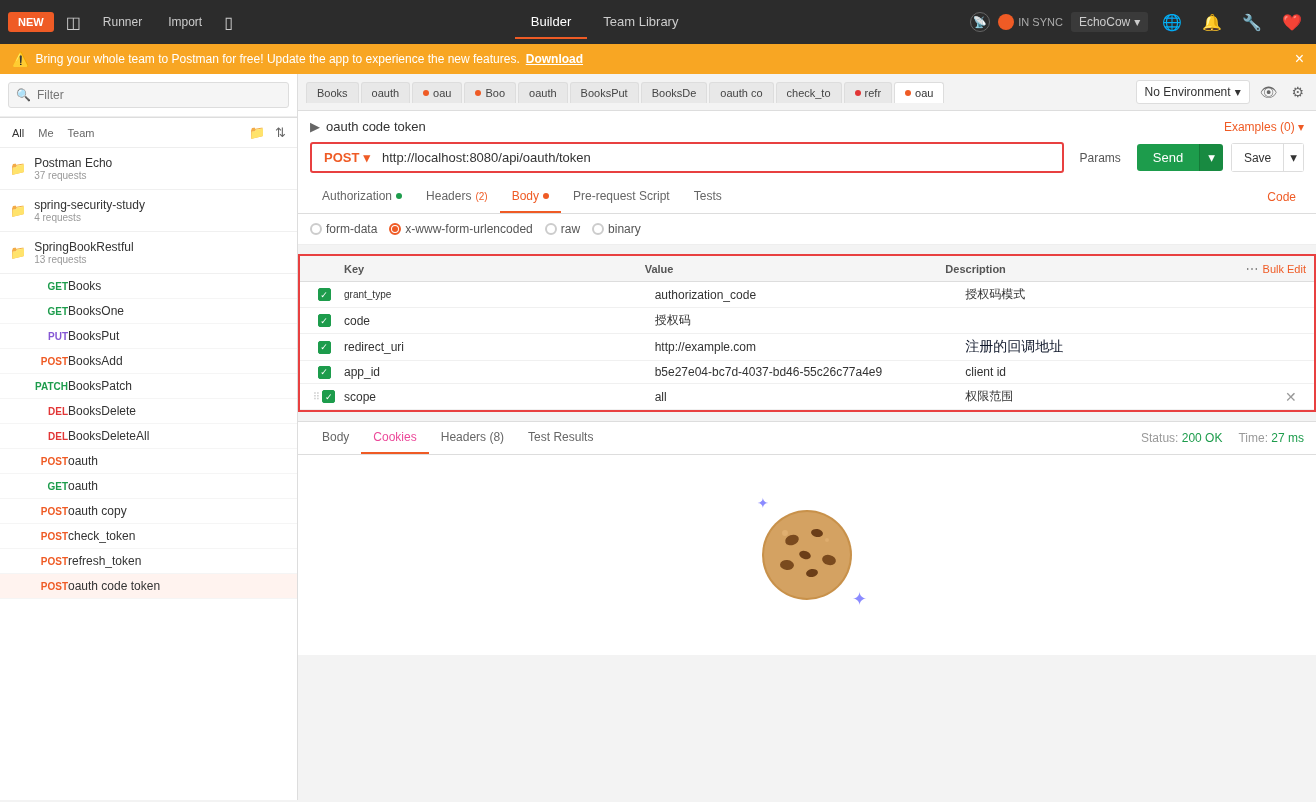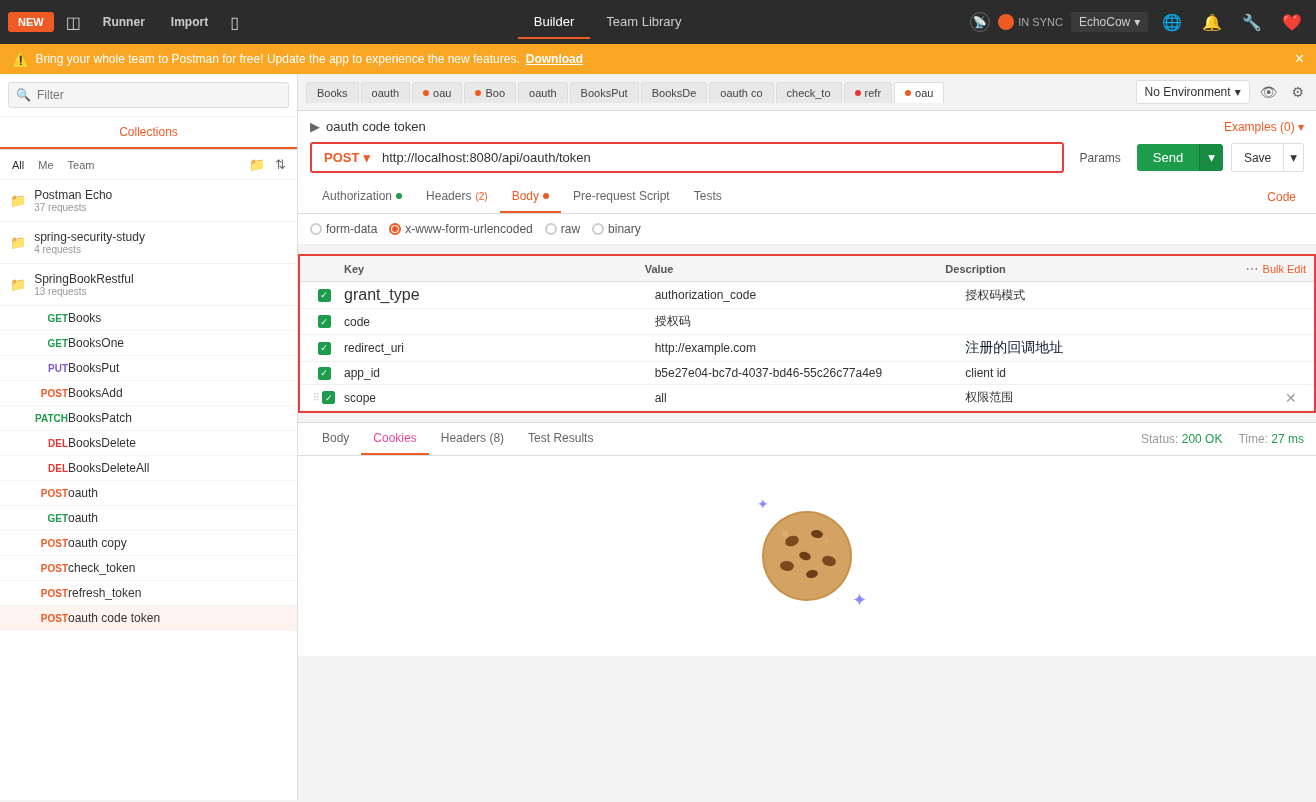--- a/index.html
+++ b/index.html
@@ -2,21 +2,21 @@
 <html><head>
   <meta charset="utf-8">
   <style>
     * { box-sizing: border-box; margin: 0; padding: 0; }
     body { font-family: -apple-system, BlinkMacSystemFont, 'Segoe UI', sans-serif; font-size: 12px; background: #f3f3f3; color: #333; height: 802px; overflow: hidden; }
 
     
     .topbar { display: flex; align-items: center; background: #2c2c2c; height: 44px; padding: 16px 8px; gap: 6px; justify-content: center; }
     .btn-new { background: #ef5b25; color: #fff; border: none; border-radius: 3px; padding: 4px 10px; font-size: 11px; font-weight: bold; cursor: pointer; }
     .topbar-icon-btn { background: none; border: none; color: #ccc; cursor: pointer; padding: 4px 6px; border-radius: 3px; font-size: 16px; display: flex; align-items: center; }
-    .topbar-text-btn { background: none; border: none; color: #ccc; cursor: pointer; padding: 4px 10px; border-radius: 3px; font-size: 12px; font-weight: bold; }
+    .topbar-text-btn { background: none; border: none; color: #ccc; cursor: pointer; padding: 4px 10px; border-radius: 3px; font-size: 12px; }
     .topbar-center { flex: 1; display: flex; justify-content: center; gap: 0; }
     .nav-tab { background: none; border: none; color: #ccc; cursor: pointer; padding: 8px 16px; font-size: 13px; border-bottom: 2px solid transparent; }
     .nav-tab.active { color: #fff; border-bottom: 2px solid #ef5b25; }
     .topbar-right { display: flex; align-items: center; gap: 8px; }
     .sync-badge { display: flex; align-items: center; gap: 4px; color: #aaa; font-size: 11px; }
     .sync-dot { width: 16px; height: 16px; background: #ef5b25; border-radius: 50%; display: flex; align-items: center; justify-content: center; }
     .user-badge { display: flex; align-items: center; gap: 4px; color: #ccc; font-size: 12px; background: #3a3a3a; padding: 3px 8px; border-radius: 3px; cursor: pointer; }
     .icon-circle { width: 20px; height: 20px; border-radius: 50%; border: 1px solid #666; display: flex; align-items: center; justify-content: center; color: #aaa; font-size: 11px; }
 
     
@@ -162,21 +162,20 @@
 <div class="main">
 
   <div class="sidebar">
     <div class="sidebar-search">
       <div class="search-wrap">
         <span class="search-icon">🔍</span>
         <input class="search-input" type="text" placeholder="Filter" style="">
       </div>
     </div>
     <div class="sidebar-tabs">
-      <div class="sidebar-tab active">Collections</div>
     </div>
     <div class="sidebar-tab-actions">
       <div class="all-me-team">
         <button class="filter-tag active">All</button>
         <button class="filter-tag">Me</button>
         <button class="filter-tag">Team</button>
       </div>
       <div class="sidebar-actions">
         <button class="sidebar-action-btn">📁</button>
         <button class="sidebar-action-btn">⇅</button>
@@ -393,21 +392,21 @@
         <div style="display:flex;align-items:center;gap:4px;justify-content:flex-end;">
           <span style="color:#666;font-size:13px;cursor:pointer;">⋯</span>
           <span style="color:#ef5b25;font-size:11px;cursor:pointer;white-space:nowrap;">Bulk Edit</span>
         </div>
       </div>
 
       <div style="display:grid; grid-template-columns: 32px 1fr 1fr 1fr 30px; align-items:center; padding: 4px 8px; border-bottom:1px solid #f0f0f0; gap:4px;">
         <div style="display:flex;align-items:center;justify-content:center;">
           <div style="width:13px;height:13px;border:1px solid #1d9c4c;background:#1d9c4c;border-radius:2px;display:flex;align-items:center;justify-content:center;color:#fff;font-size:9px;">✓</div>
         </div>
-        <div style="font-size:16px;color:#333;">grant_type</div>
+        <div style="font-size:10px;color:#333;">grant_type</div>
         <div style="font-size:12px;color:#333;">authorization_code</div>
         <div style="font-size:12px;color:#333;">授权码模式</div>
         <div></div>
       </div>
 
       <div style="display:grid; grid-template-columns: 32px 1fr 1fr 1fr 30px; align-items:center; padding: 4px 8px; border-bottom:1px solid #f0f0f0; gap:4px;">
         <div style="display:flex;align-items:center;justify-content:center;">
           <div style="width:13px;height:13px;border:1px solid #1d9c4c;background:#1d9c4c;border-radius:2px;display:flex;align-items:center;justify-content:center;color:#fff;font-size:9px;">✓</div>
         </div>
         <div style="font-size:12px;color:#333;">code</div>

